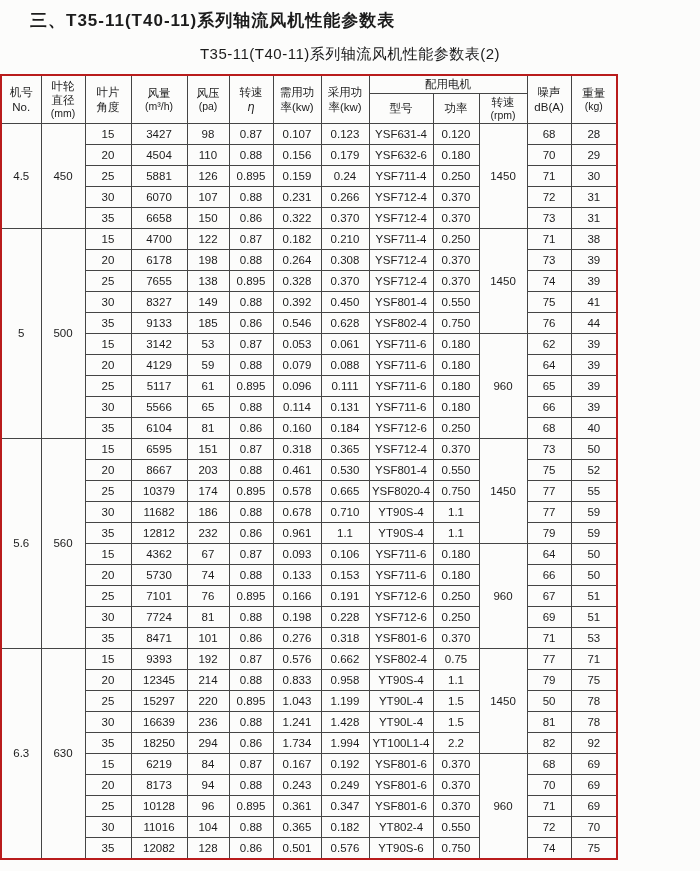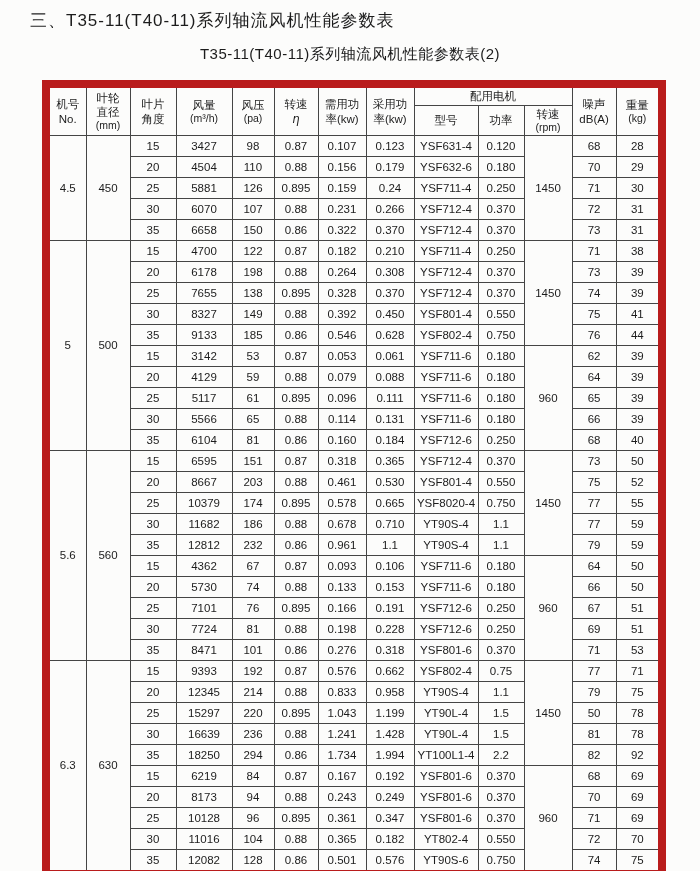--- a/index.html
+++ b/index.html
@@ -4,31 +4,31 @@
 <style>
   html,body{margin:0;padding:0;}
   body{
     width:700px;height:871px;
     background:#fcfcfb;
     font-family:"Liberation Sans","DejaVu Sans",sans-serif;
     color:#1c1c1c;
     -webkit-font-smoothing:antialiased;
   }
   .page-title{
-    font-size:17px;font-weight:normal;letter-spacing:1px;
+    font-size:17px;font-weight:bold;letter-spacing:1px;
     margin:9px 0 0 30px;
   }
   .table-title{
     text-align:center;font-size:15px;font-weight:normal;
-    letter-spacing:0.5px;margin:13px 0 16px 0;
+    letter-spacing:0.5px;margin:13px 0 10px 0;
   }
   table.params{
     border-collapse:collapse;table-layout:fixed;
-    width:616px;margin-left:42px;
-    border:8px solid #b91c1c;
+    width:616px;
+    border:2px solid #b91c1c;
   }
   table.params td{
     border:1px solid #454545;
     text-align:center;vertical-align:middle;
     padding:0;
     font-size:11.5px;
     height:20px;
     line-height:1.1;
     overflow:hidden;
     white-space:nowrap;

